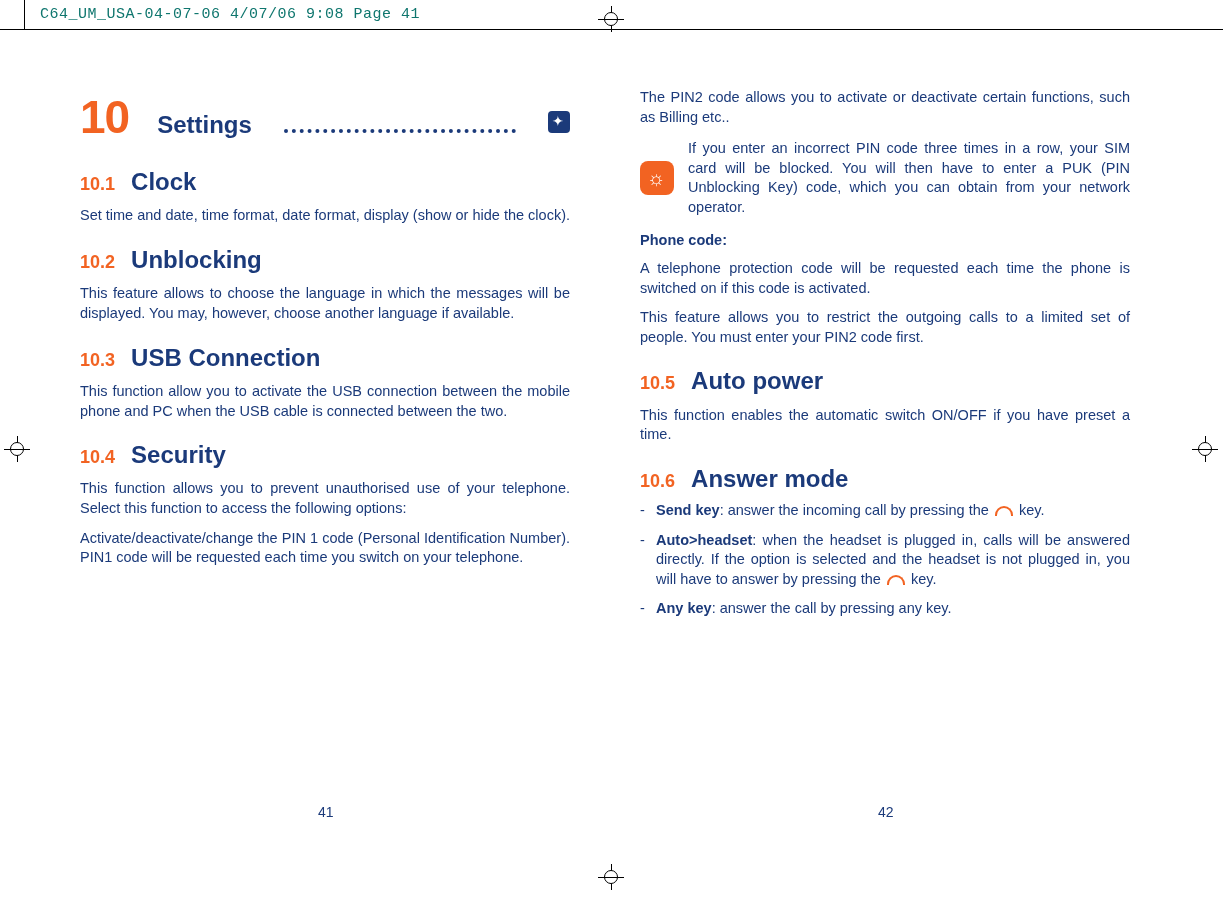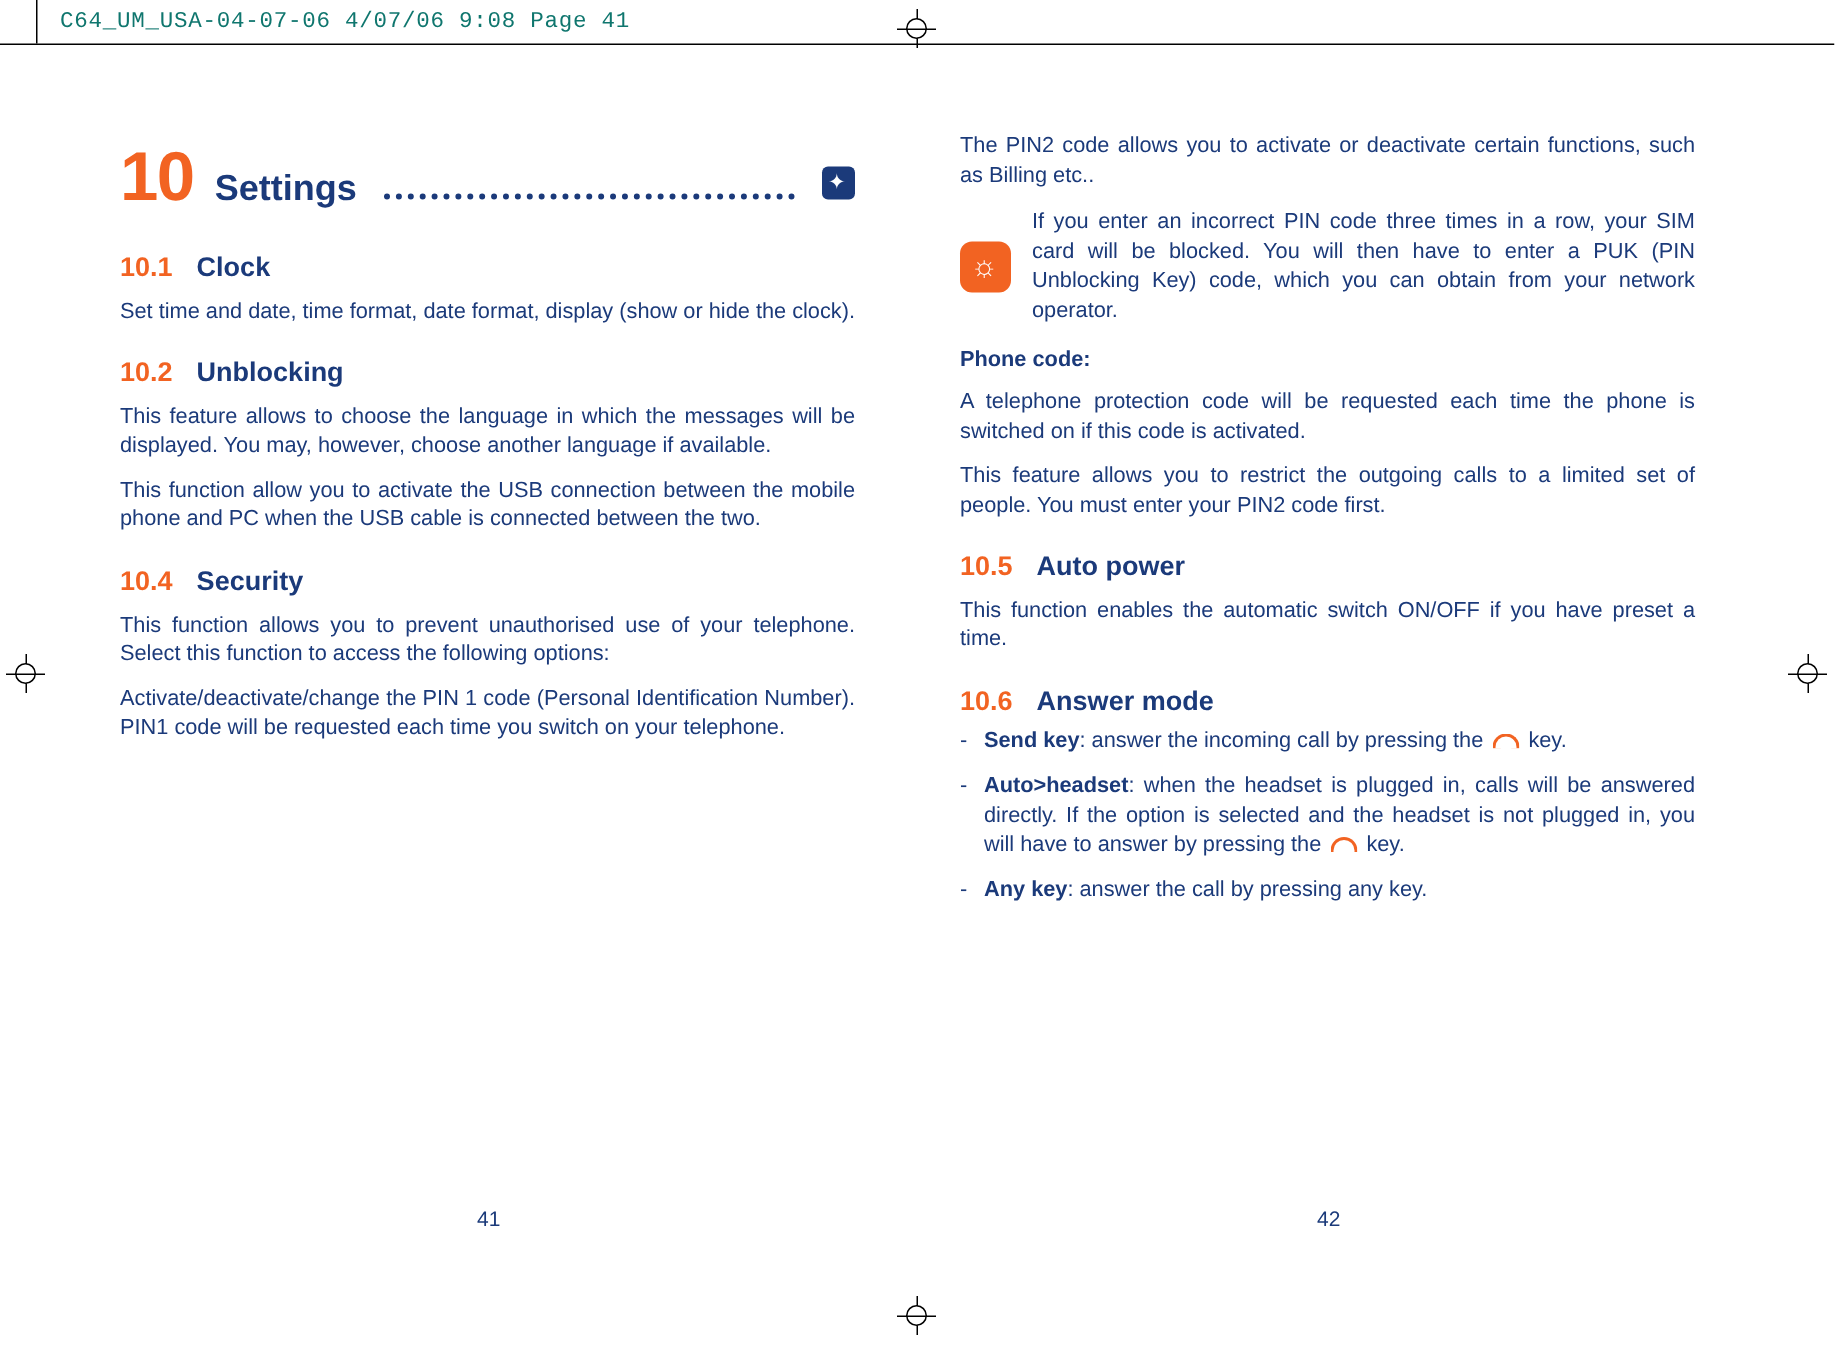--- a/index.html
+++ b/index.html
@@ -85,21 +85,21 @@
     font-size: 14.5px;
     line-height: 1.35;
     color: #1b3a7a;
   }
   .page-left { left: 80px; }
   .page-right { left: 640px; }
 
   .chapter-row {
     display: flex;
     align-items: baseline;
-    gap: 14px;
+    gap: 28px;
     margin: 6px 0 6px 0;
     white-space: nowrap;
   }
   .chapter-num {
     font-size: 46px;
     font-weight: 700;
     color: #f26322;
     letter-spacing: -1px;
   }
   .chapter-title {
@@ -136,21 +136,21 @@
   }
   .sec-num {
     color: #f26322;
     font-weight: 700;
     font-size: 18px;
     margin-right: 12px;
   }
   .sec-title {
     color: #1b3a7a;
     font-weight: 700;
-    font-size: 18px;
+    font-size: 24px;
   }
 
   p.body {
     margin: 8px 0 10px 0;
     text-align: justify;
   }
   .bold-label {
     font-weight: 700;
     margin: 10px 0 4px 0;
   }
@@ -246,20 +246,24 @@
     <span class="sec-title">Clock</span>
   </div>
   <p class="body">Set time and date, time format, date format, display (show or hide the clock).</p>
 
   <div class="sec">
     <span class="sec-num">10.2</span>
     <span class="sec-title">Unblocking</span>
   </div>
   <p class="body">This feature allows to choose the language in which the messages will be displayed. You may, however, choose another language if available.</p>
 
+  <div class="sec">
+    <span class="sec-num">10.3</span>
+    <span class="sec-title">USB Connection</span>
+  </div>
   <p class="body">This function allow you to activate the USB connection between the mobile phone and PC when the USB cable is connected between the two.</p>
 
   <div class="sec">
     <span class="sec-num">10.4</span>
     <span class="sec-title">Security</span>
   </div>
   <p class="body">This function allows you to prevent unauthorised use of your telephone. Select this function to access the following options:</p>
   <p class="body">Activate/deactivate/change the PIN 1 code (Personal Identification Number). PIN1 code will be requested each time you switch on your telephone.</p>
 
 </div>

